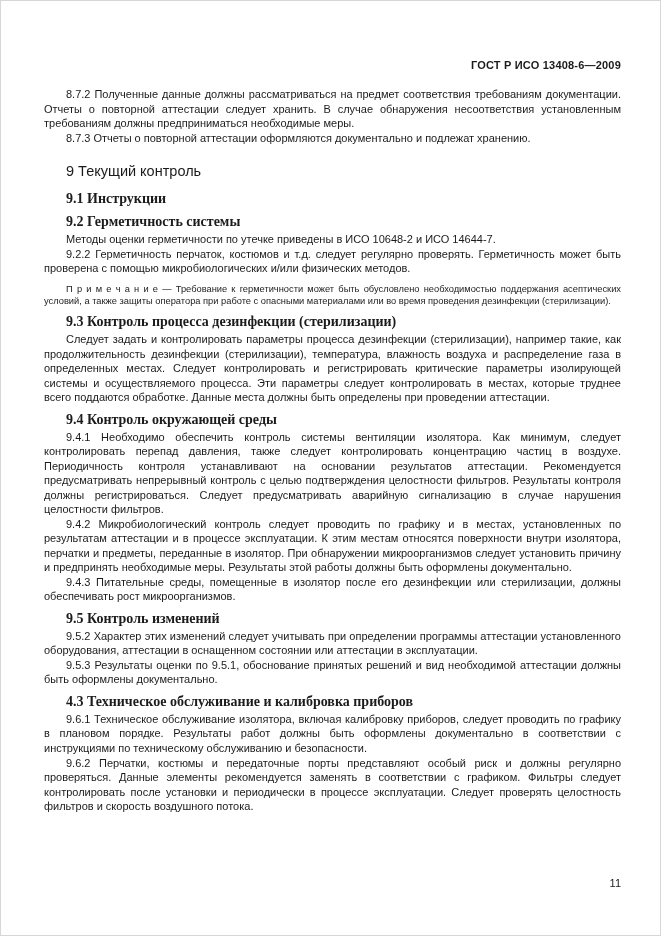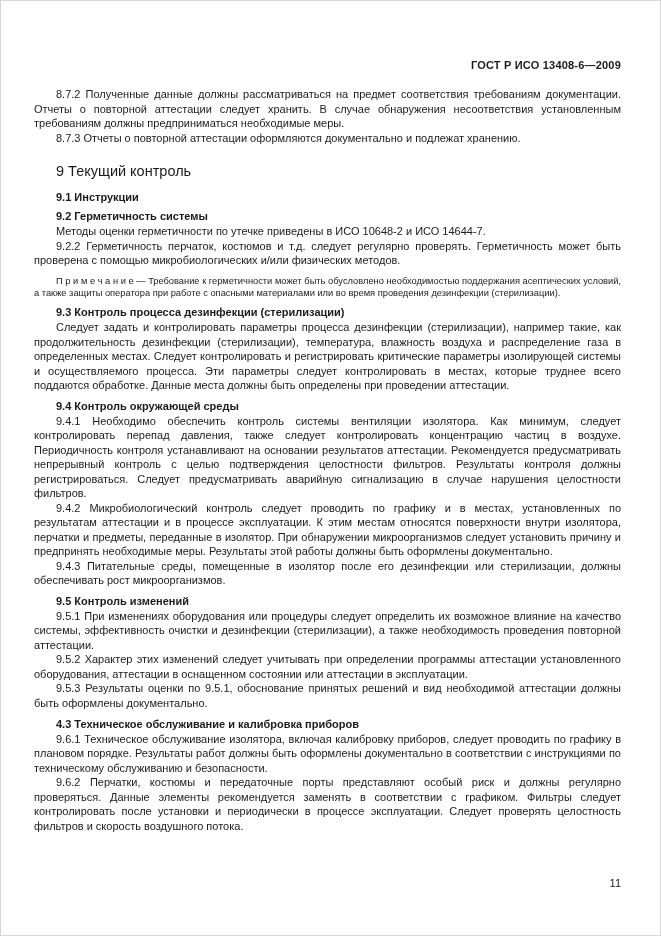--- a/index.html
+++ b/index.html
@@ -12,21 +12,21 @@
     height: 936px;
     background: #ffffff;
     position: relative;
     box-sizing: border-box;
     border: 1px solid #d6d6d6;
     color: #1b1b1b;
     overflow: hidden;
   }
   .content {
     position: absolute;
-    left: 33px;
+    left: 43px;
     right: 39px;
     top: 58px;
   }
   .doc-header {
     text-align: right;
     font-weight: bold;
     font-size: 11px;
     margin-bottom: 16px;
     letter-spacing: 0.2px;
   }
@@ -37,24 +37,25 @@
     text-indent: 22px;
     margin: 0;
   }
   .h1 {
     font-size: 14.5px;
     font-weight: normal;
     margin: 18px 0 12px 0;
     text-indent: 22px;
   }
   .h2 {
-    font-size: 11px;
+    font-size: 14px;
     font-weight: bold;
     margin: 7px 0 2px 0;
     text-indent: 22px;
+    font-family: Liberation Serif, serif;
   }
   .note {
     font-size: 9.3px;
     line-height: 1.32;
     text-align: justify;
     text-indent: 22px;
     margin: 7px 0;
     color: #222;
   }
   .page-number {
@@ -88,21 +89,20 @@
 
     <div class="h2">9.3 Контроль процесса дезинфекции (стерилизации)</div>
     <p class="p">Следует задать и контролировать параметры процесса дезинфекции (стерилизации), например такие, как продолжительность дезинфекции (стерилизации), температура, влажность воздуха и распределение газа в определенных местах. Следует контролировать и регистрировать критические параметры изолирующей системы и осуществляемого процесса. Эти параметры следует контролировать в местах, которые труднее всего поддаются обработке. Данные места должны быть определены при проведении аттестации.</p>
 
     <div class="h2">9.4 Контроль окружающей среды</div>
     <p class="p">9.4.1 Необходимо обеспечить контроль системы вентиляции изолятора. Как минимум, следует контролировать перепад давления, также следует контролировать концентрацию частиц в воздухе. Периодичность контроля устанавливают на основании результатов аттестации. Рекомендуется предусматривать непрерывный контроль с целью подтверждения целостности фильтров. Результаты контроля должны регистрироваться. Следует предусматривать аварийную сигнализацию в случае нарушения целостности фильтров.</p>
     <p class="p">9.4.2 Микробиологический контроль следует проводить по графику и в местах, установленных по результатам аттестации и в процессе эксплуатации. К этим местам относятся поверхности внутри изолятора, перчатки и предметы, переданные в изолятор. При обнаружении микроорганизмов следует установить причину и предпринять необходимые меры. Результаты этой работы должны быть оформлены документально.</p>
     <p class="p">9.4.3 Питательные среды, помещенные в изолятор после его дезинфекции или стерилизации, должны обеспечивать рост микроорганизмов.</p>
 
     <div class="h2">9.5 Контроль изменений</div>
-    <p class="p">9.5.1 При изменениях оборудования или процедуры следует определить их возможное влияние на качество системы, эффективность очистки и дезинфекции (стерилизации), а также необходимость проведения повторной аттестации.</p>
     <p class="p">9.5.2 Характер этих изменений следует учитывать при определении программы аттестации установленного оборудования, аттестации в оснащенном состоянии или аттестации в эксплуатации.</p>
     <p class="p">9.5.3 Результаты оценки по 9.5.1, обоснование принятых решений и вид необходимой аттестации должны быть оформлены документально.</p>
 
     <div class="h2">4.3 Техническое обслуживание и калибровка приборов</div>
     <p class="p">9.6.1 Техническое обслуживание изолятора, включая калибровку приборов, следует проводить по графику в плановом порядке. Результаты работ должны быть оформлены документально в соответствии с инструкциями по техническому обслуживанию и безопасности.</p>
     <p class="p">9.6.2 Перчатки, костюмы и передаточные порты представляют особый риск и должны регулярно проверяться. Данные элементы рекомендуется заменять в соответствии с графиком. Фильтры следует контролировать после установки и периодически в процессе эксплуатации. Следует проверять целостность фильтров и скорость воздушного потока.</p>
 
   </div>
 
   <div class="page-number">11</div>

